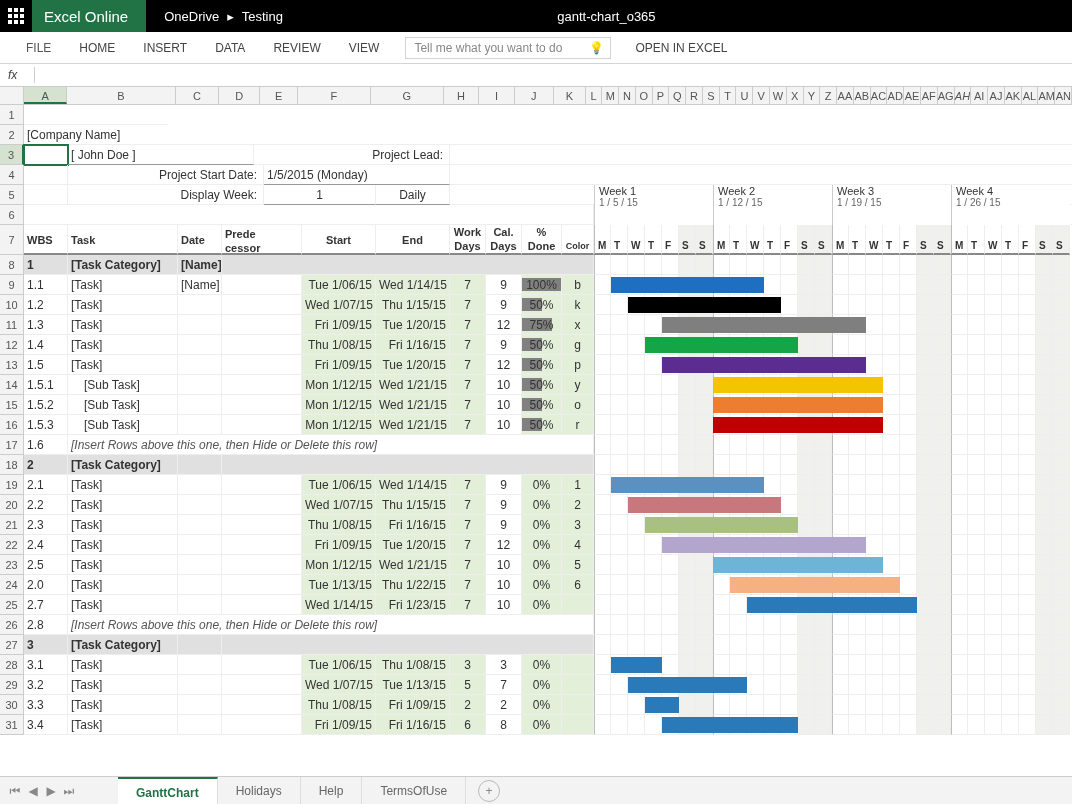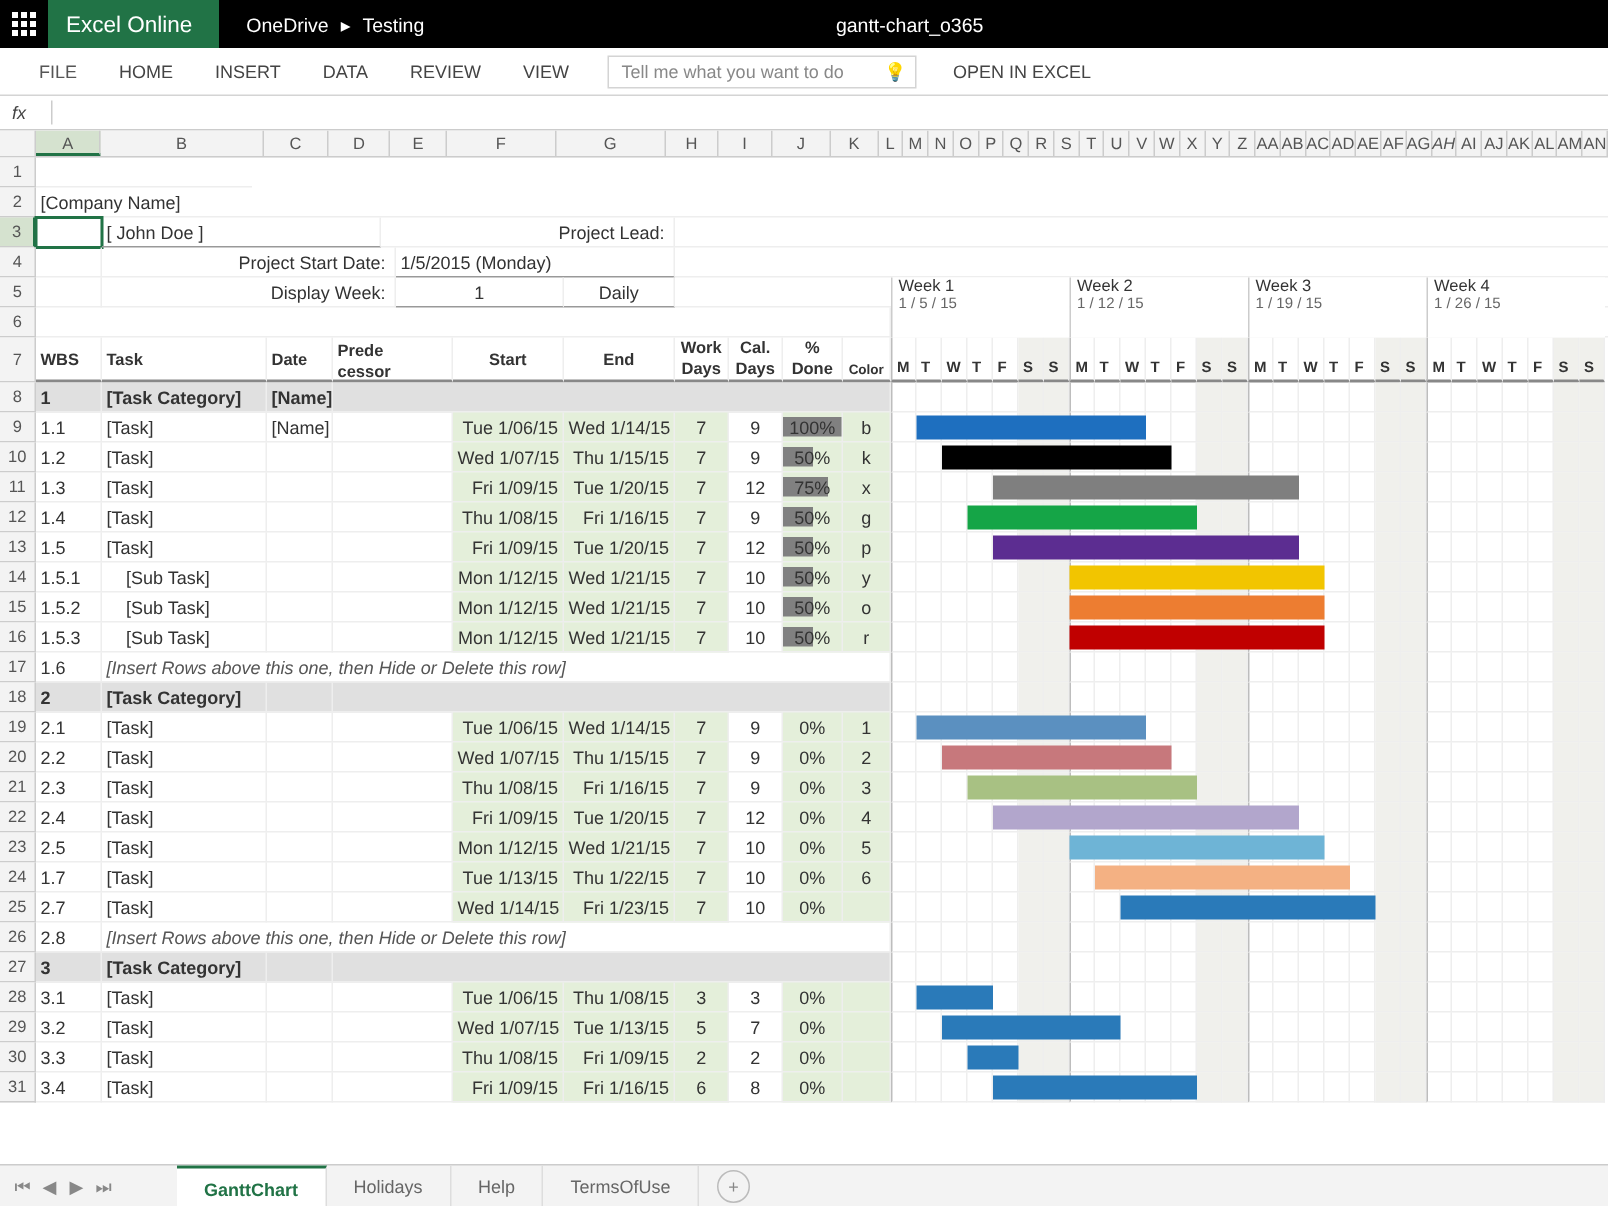--- a/index.html
+++ b/index.html
@@ -868,21 +868,21 @@
         <div class="cell  vline" style="width: 17px;"></div>
         <div class="cell " style="width: 17px;"></div>
         <div class="cell " style="width: 17px;"></div>
         <div class="cell " style="width: 17px;"></div>
         <div class="cell " style="width: 17px;"></div>
         <div class="cell weekend" style="width: 17px;"></div>
         <div class="cell weekend" style="width: 17px;"></div>
       </div>
       <div class="row">
         <div class="rowhdr">24</div>
-        <div class="cell " style="width: 44px;">1.7</div>
+        <div class="cell " style="width: 44px;">2.0</div>
         <div class="cell " style="width: 110px;">[Task]</div>
         <div class="cell " style="width: 44px;"></div>
         <div class="cell " style="width: 80px;"></div>
         <div class="cell lightg right" style="width: 74px;">Tue 1/13/15</div>
         <div class="cell lightg right" style="width: 74px;">Thu 1/22/15</div>
         <div class="cell lightg" style="width: 36px;">7</div>
         <div class="cell center" style="width: 36px;">10</div>
         <div class="cell pct" style="width: 40px;"><div class="bar" style="width: 0px;"></div><span>0%</span></div>
         <div class="cell lightg" style="width: 32px;">6</div>
         <div class="cell  vline" style="width: 17px;"></div>

